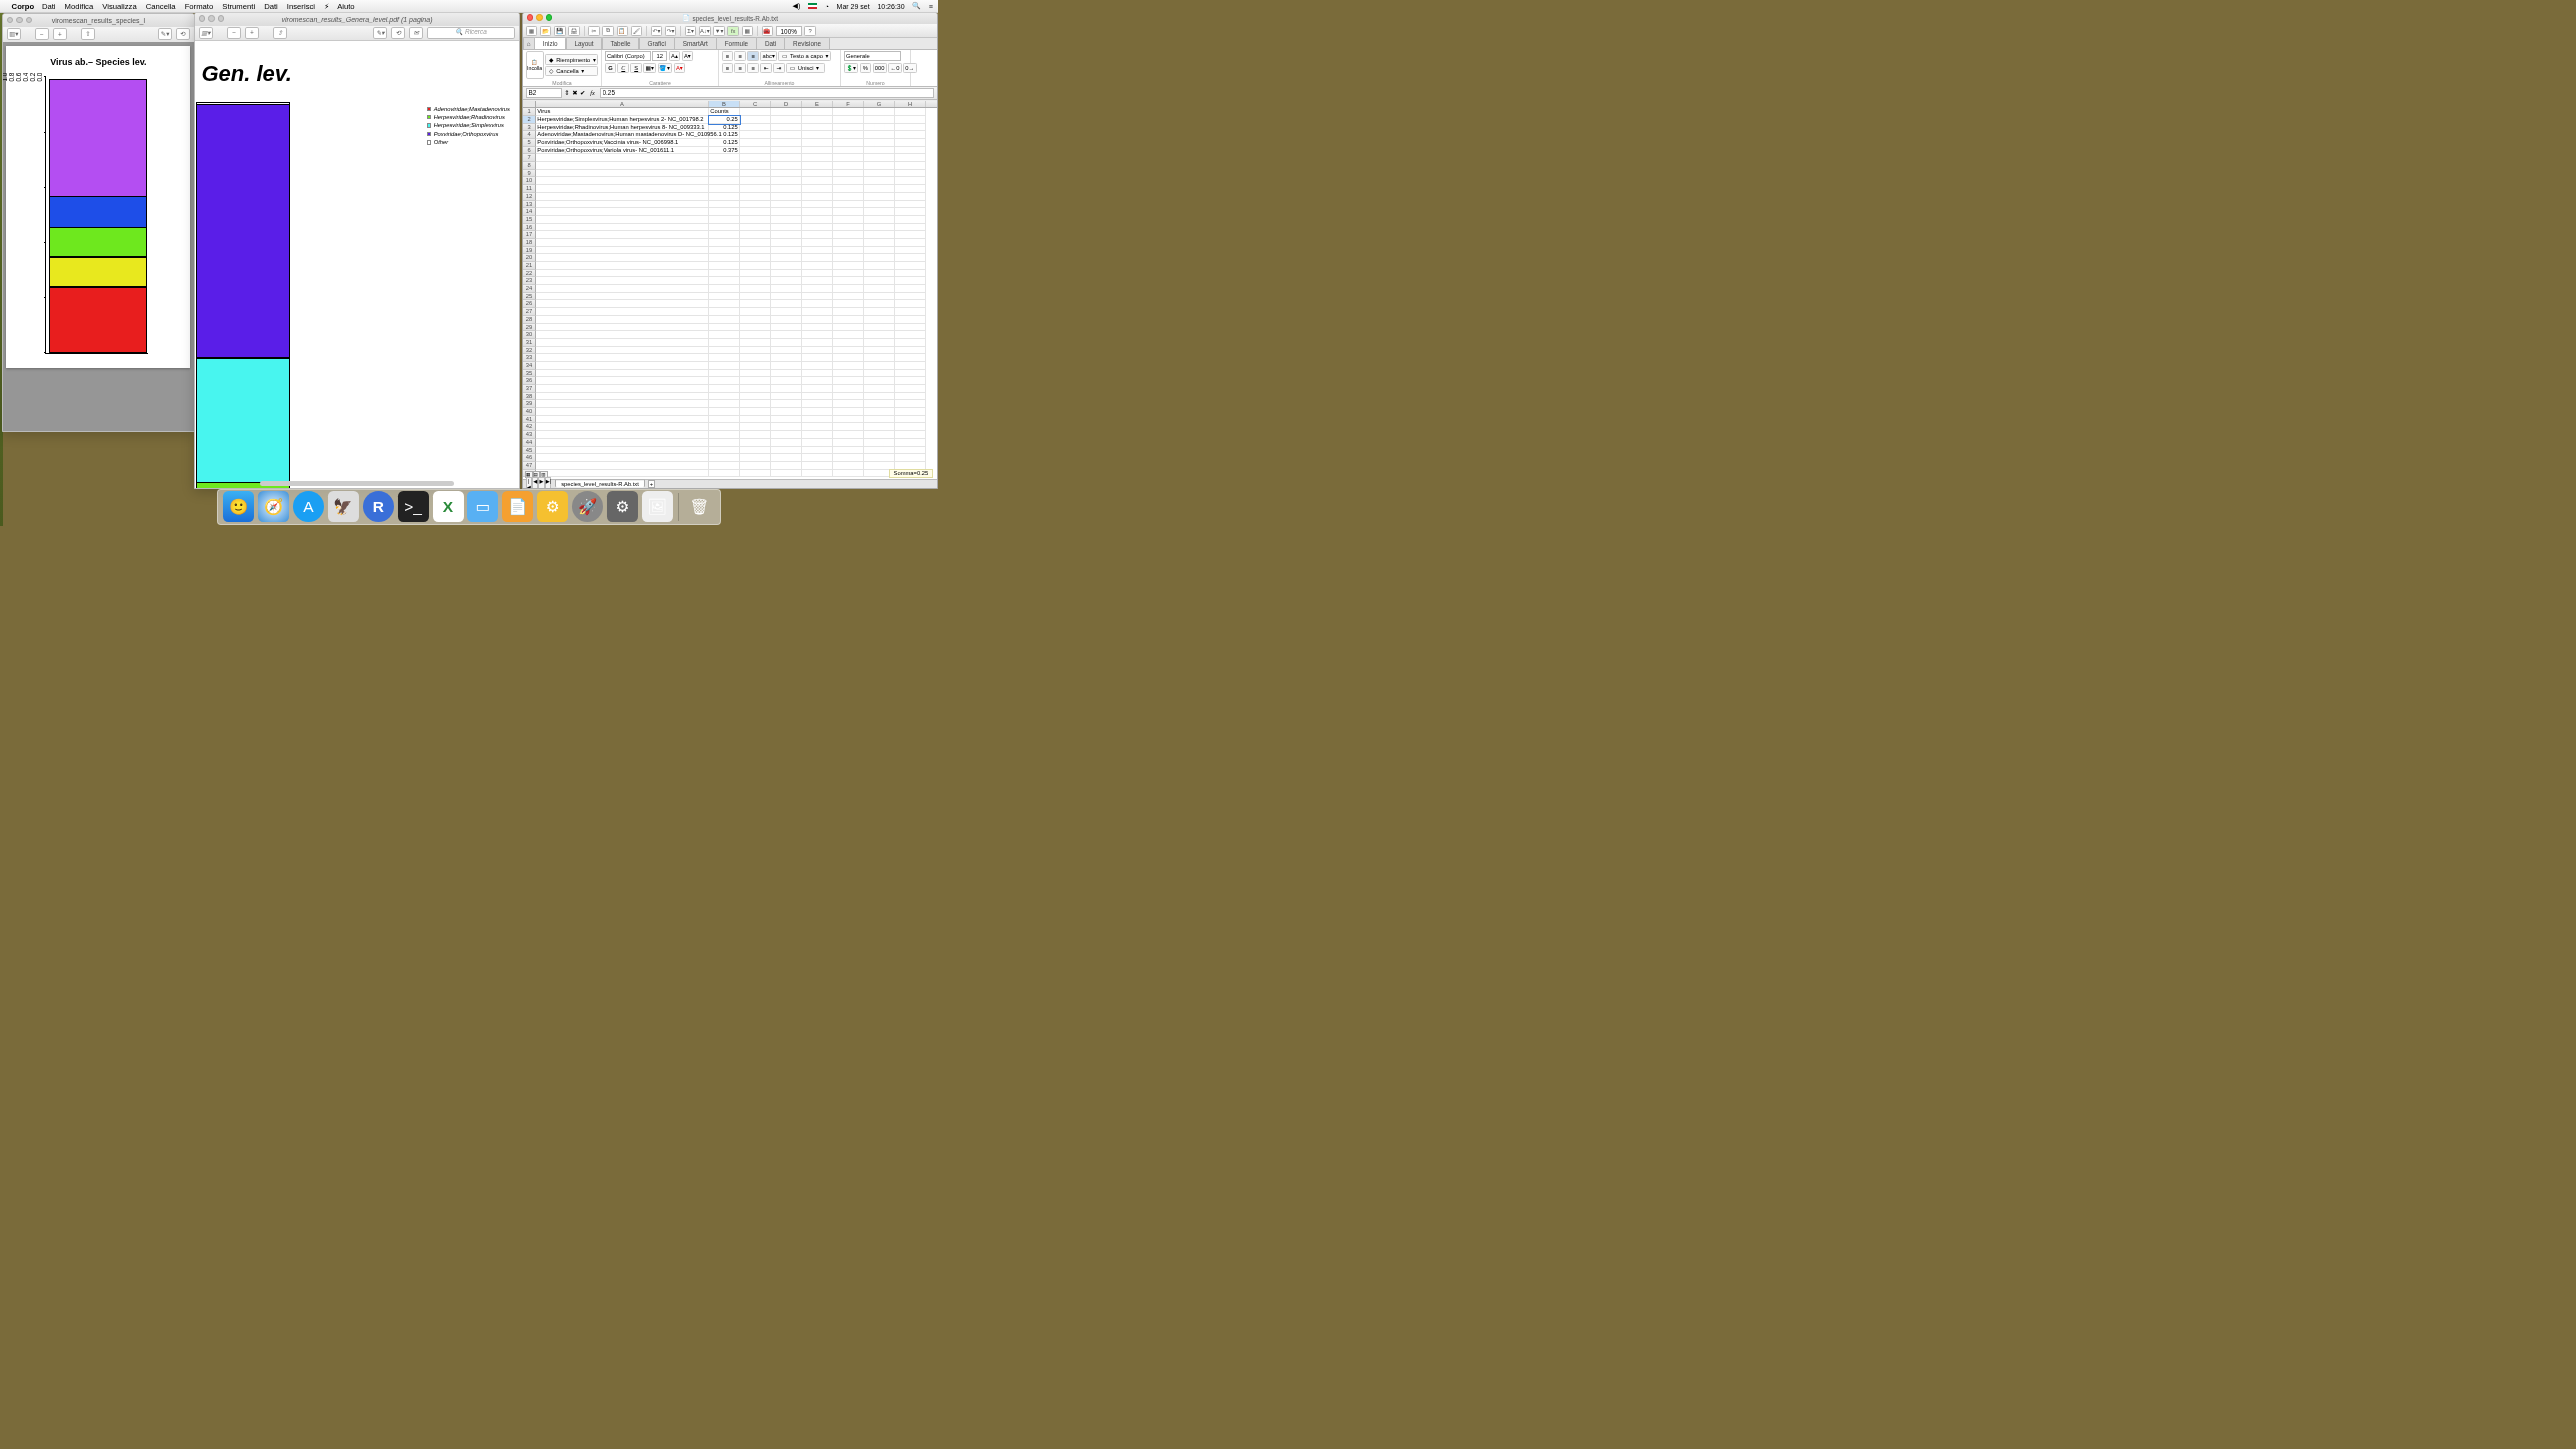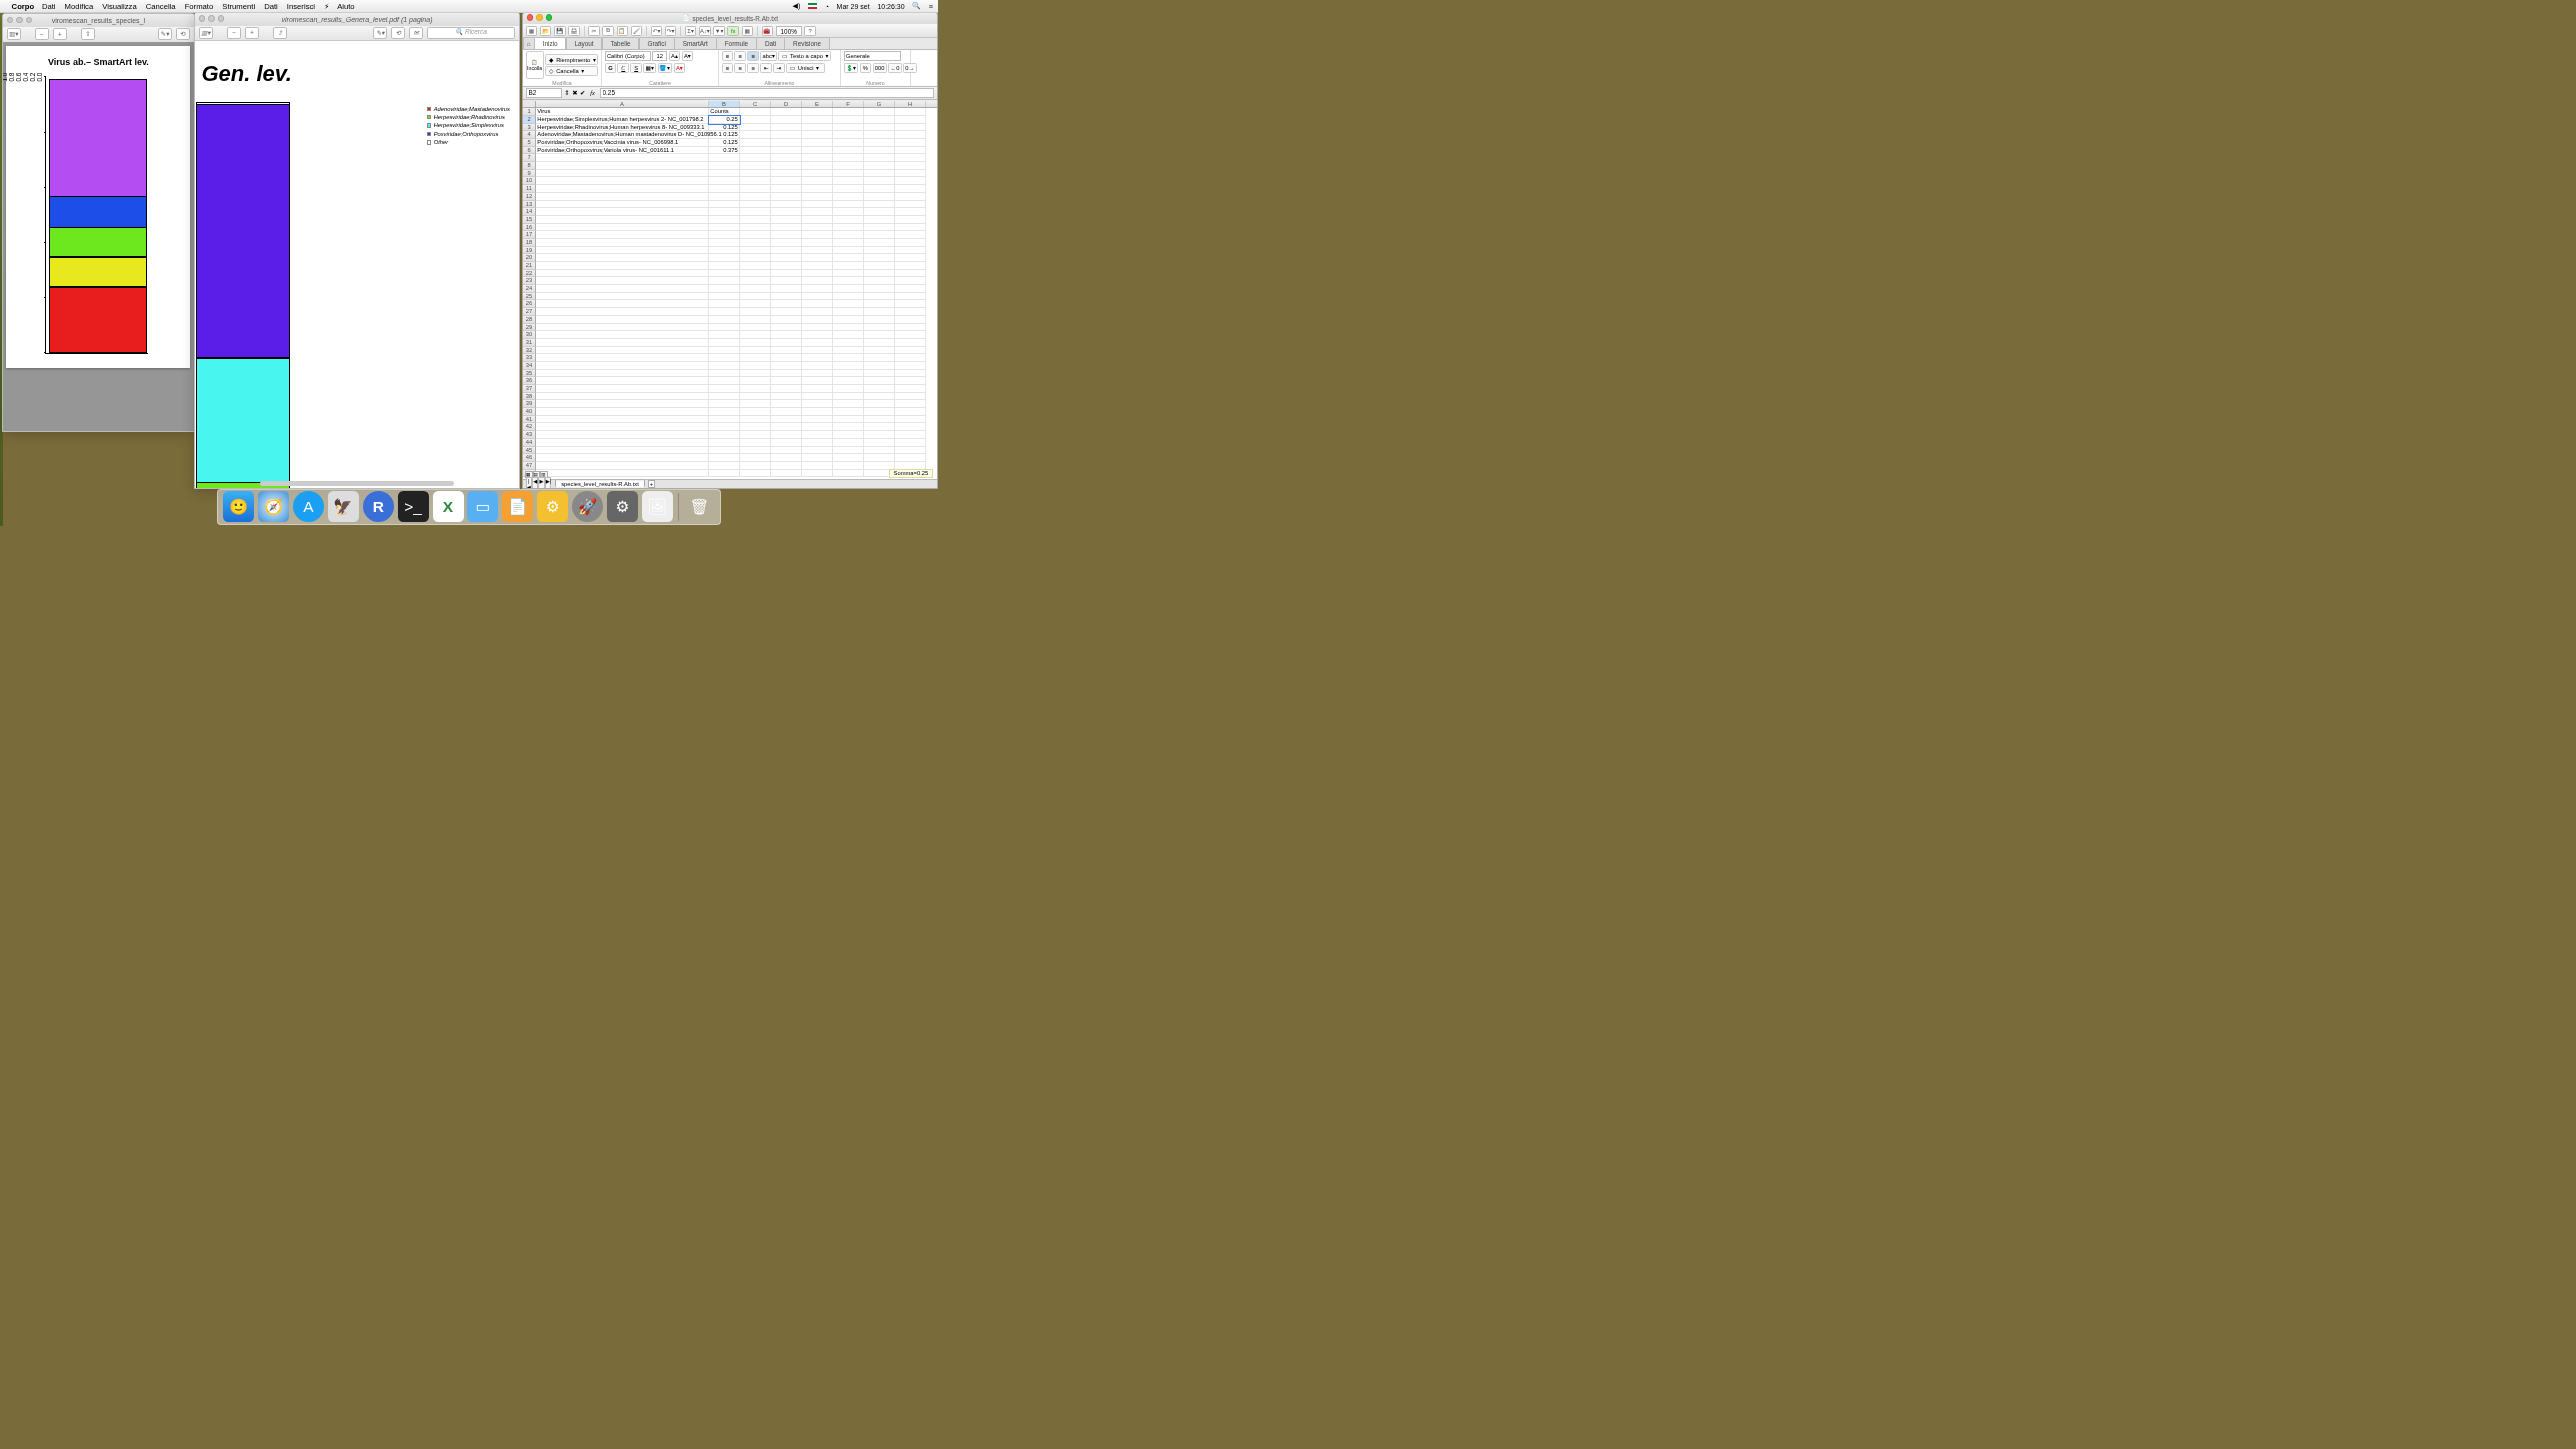--- a/index.html
+++ b/index.html
@@ -145,21 +145,21 @@
     <div class="tbtn">−</div>
     <div class="tbtn">+</div>
     <div class="tsep"></div>
     <div class="tbtn">⇧</div>
     <div style="flex:1"></div>
     <div class="tbtn">✎▾</div>
     <div class="tbtn">⟲</div>
   </div>
   <div class="pdf-body">
     <div class="page" style="width:184px;height:322px;">
-      <div class="chart-title">Virus ab.– SmartArt lev.</div>
+      <div class="chart-title">Virus ab.– Species lev.</div>
       <div class="chart1">
         <div class="bararea">
           <div class="tick" style="bottom:0%"></div>
             <div class="tick" style="bottom:20%"></div>
             <div class="tick" style="bottom:40%"></div>
             <div class="tick" style="bottom:60%"></div>
             <div class="tick" style="bottom:80%"></div>
             <div class="tick" style="bottom:100%"></div>
           <div class="stack" id="stack1">
               <div class="seg" style="background: rgb(232, 30, 30); height: 24%;"></div>

